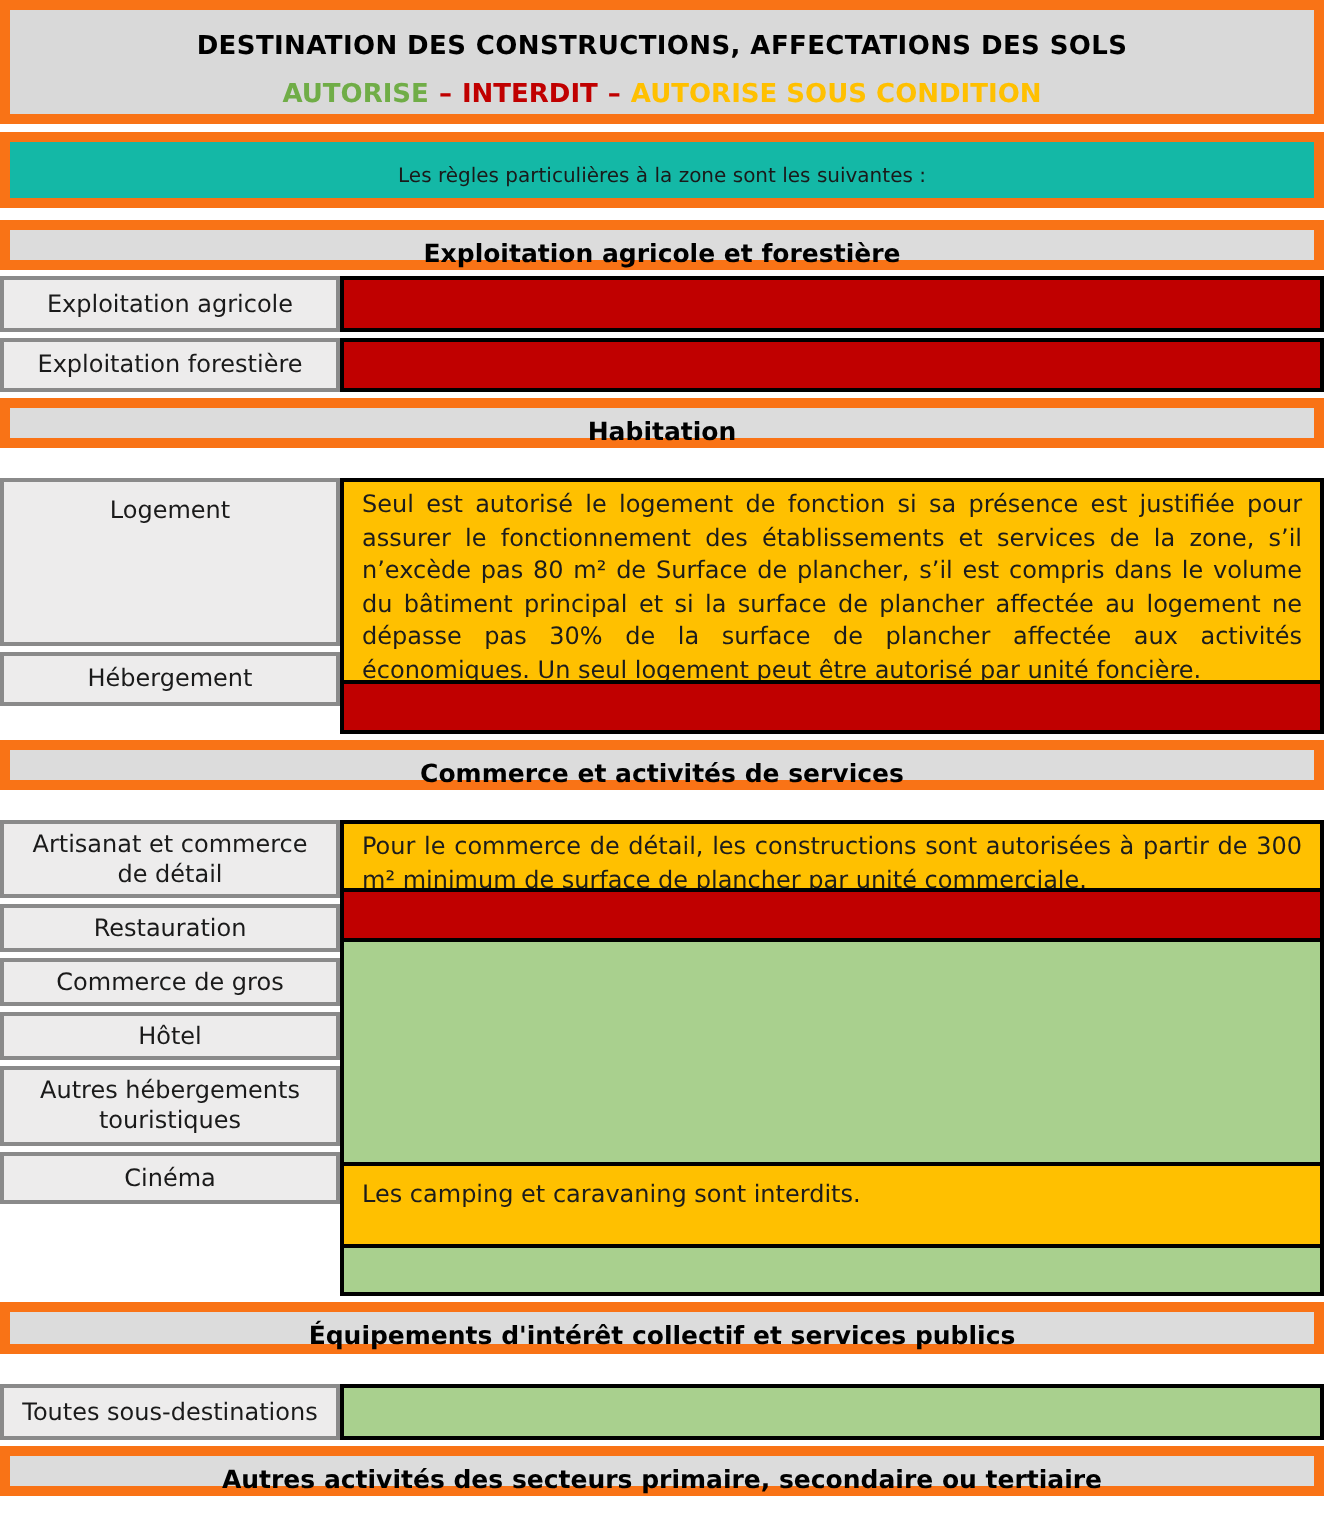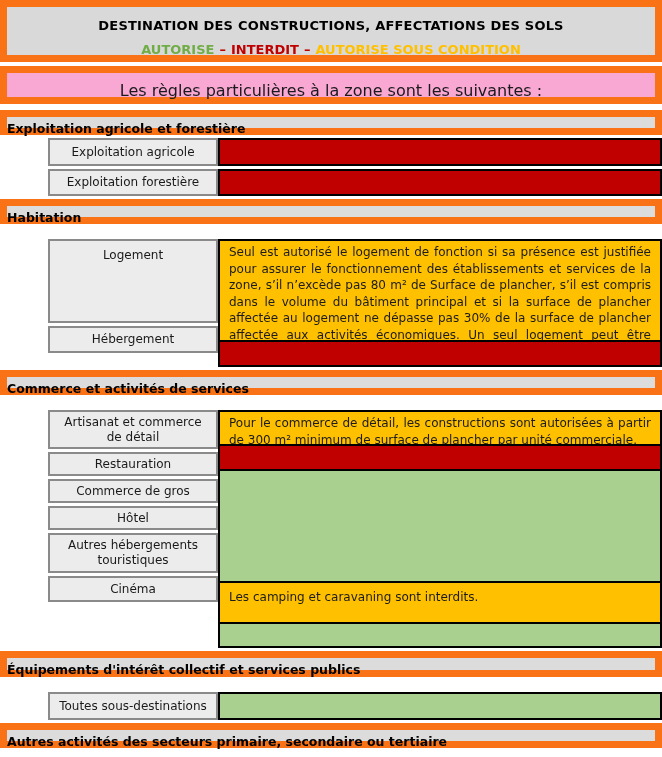--- a/index.html
+++ b/index.html
@@ -1,31 +1,31 @@
 <!DOCTYPE html>
 <html style="--band_bg: #d9d9d9; --section_bg: #dcdcdc; --label_bg: #edecec; --cell_interdit: #c00000; --cell_autorise: #a9d08e; --cell_condition: #ffc000; --autorise_text: #70ad47; --interdit_text: #c00000; --condition_text: #ffc000;"><head>
 <meta charset="utf-8">
 <style>
   html,body{margin:0;padding:0;}
   body{
     width:662px;height:757px;overflow:hidden;background:#ffffff;
     font-family:"DejaVu Sans","Liberation Sans",sans-serif;color:#111;
   }
-  .band{box-sizing:border-box;border:7px solid #f97316;}
+  .band{box-sizing:border-box;border:5px solid #f97316;}
   .title-band{height:62px;margin-bottom:4px;background:var(--band_bg,#d9d9d9);text-align:center;padding-top:11px;}
   .doc-title{font-size:13px;font-weight:bold;letter-spacing:.2px;color:#000;}
   .legend{margin-top:9px;font-size:13px;font-weight:bold;}
   .legend .lg-aut{color:var(--autorise_text,#70ad47);text-align:right;}
   .legend .lg-int{color:var(--interdit_text,#c00000);}
   .legend .lg-cond{color:var(--condition_text,#ffc000);}
   .legend .sep{color:var(--interdit_text,#c00000);margin:0 5px;}
-  .intro-band{height:38px;margin-bottom:6px;background:#f9a8d4;text-align:center;font-size:16px;line-height:36px;color:#1a1a1a;}
-  .section-band{height:25px;margin-bottom:3px;background:var(--section_bg,#dcdcdc);text-align:left;font-weight:bold;font-size:12.5px;line-height:23px;color:#000;}
+  .intro-band{height:38px;margin-bottom:6px;background:#14b8a6;text-align:center;font-size:10px;line-height:36px;color:#1a1a1a;}
+  .section-band{height:25px;margin-bottom:3px;background:var(--section_bg,#dcdcdc);text-align:center;font-weight:bold;font-size:12.5px;line-height:23px;color:#000;}
   .section-band.mb2{margin-bottom:15px;}
-  .band-row{display:flex;margin-bottom:3px;padding-left:48px;}
+  .band-row{display:flex;margin-bottom:3px;}
   .labels-col{width:170px;display:flex;flex-direction:column;flex:none;}
   .label-cell{
     box-sizing:border-box;border:2px solid #8a8a8a;background:var(--label_bg,#edecec);
     display:flex;align-items:center;justify-content:center;text-align:center;
     font-size:12px;line-height:15px;padding:2px 5px;color:#1a1a1a;
   }
   .label-cell.gap{margin-bottom:3px;}
   .label-cell.top{align-items:flex-start;padding-top:7px;}
   .contents-col{flex:1;display:flex;flex-direction:column;min-width:0;}
   .content-cell{box-sizing:border-box;border:2px solid #000;}

